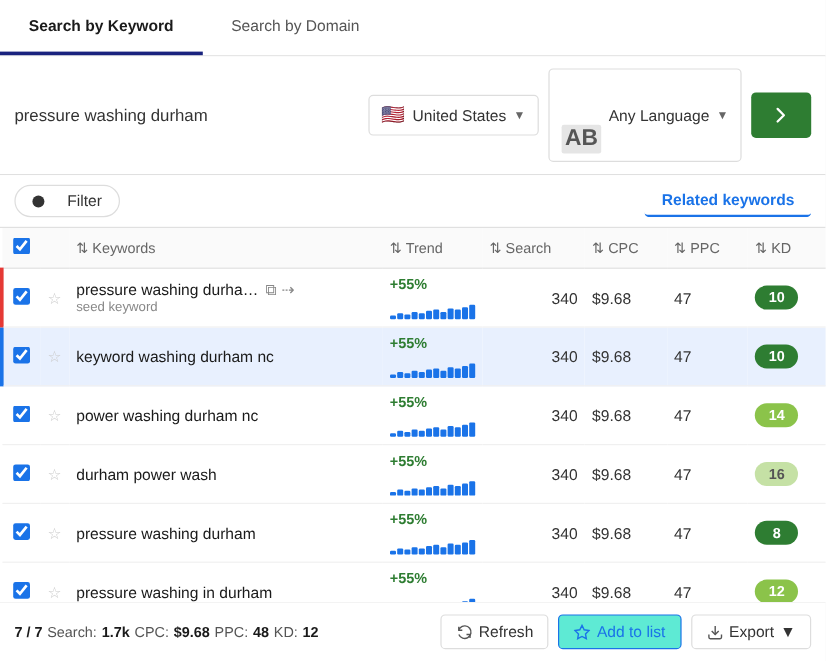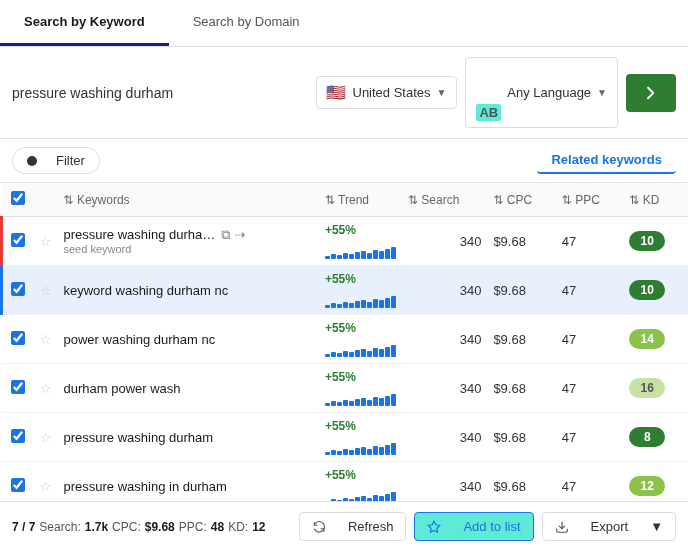--- a/index.html
+++ b/index.html
@@ -12,21 +12,21 @@
     .tab { padding: 14px 24px; cursor: pointer; font-size: 13px; color: #555; border-bottom: 3px solid transparent; }
     .tab.active { color: #1a1a1a; border-bottom: 3px solid #1a237e; font-weight: 600; }
 
     
     .search-bar { display: flex; align-items: center; padding: 10px 12px; gap: 8px; background: #fff; border-bottom: 1px solid #e0e0e0; }
     .search-input { flex: 1; border: none; outline: none; font-size: 14px; color: #333; padding: 4px 0; }
     .country-select { display: flex; align-items: center; gap: 6px; border: 1px solid #ddd; border-radius: 4px; padding: 6px 10px; cursor: pointer; font-size: 13px; color: #333; background: #fff; }
     .flag { font-size: 16px; }
     .dropdown-arrow { color: #666; font-size: 10px; }
     .lang-select { display: flex; align-items: center; gap: 6px; border: 1px solid #ddd; border-radius: 4px; padding: 6px 10px; cursor: pointer; font-size: 13px; color: #333; background: #fff; }
-    .lang-icon { font-size: 13px; font-weight: bold; color: #555; background: #5eead4; padding: 1px 3px; border-radius: 2px; margin-top: 40px; }
+    .lang-icon { font-size: 19px; font-weight: bold; color: #555; background: #e5e5e5; padding: 1px 3px; border-radius: 2px; margin-top: 40px; }
     .search-btn { background: #2e7d32; color: #fff; border: none; border-radius: 4px; padding: 10px 16px; cursor: pointer; display: flex; align-items: center; justify-content: center; }
     .search-btn svg { width: 18px; height: 18px; fill: #fff; }
 
     
     .filter-row { display: flex; align-items: center; justify-content: space-between; padding: 8px 12px; background: #fff; border-bottom: 1px solid #e0e0e0; }
     .filter-btn { display: flex; align-items: center; gap: 19px; border: 1px solid #ddd; border-radius: 20px; padding: 5px 14px; cursor: pointer; font-size: 13px; color: #333; background: #fff; }
     .filter-dot { width: 10px; height: 10px; background: #333; border-radius: 50%; }
     .filter-tabs { display: flex; gap: 0; }
     .filter-tab { padding: 5px 14px; border-radius: 4px; cursor: pointer; font-size: 13px; color: #555; }
     .filter-tab.active { color: #1a73e8; border-bottom: 2px solid #1a73e8; font-weight: 600; }
@@ -57,21 +57,21 @@
     .kd-badge { display: inline-block; padding: 3px 8px; border-radius: 10px; font-size: 12px; font-weight: 700; color: #fff; min-width: 36px; text-align: center; }
     .kd-green { background: #2e7d32; }
     .kd-light-green { background: #8bc34a; }
     .kd-yellow-green { background: #c5e1a5; color: #555; }
 
     
     .footer { display: flex; align-items: center; justify-content: space-between; padding: 10px 12px; background: #fff; border-top: 1px solid #e0e0e0; font-size: 12px; color: #555; }
     .footer-stats { display: flex; gap: 4px; align-items: center; }
     .footer-stats strong { color: #1a1a1a; }
     .footer-actions { display: flex; gap: 8px; }
-    .footer-btn { display: flex; align-items: center; gap: 22px; border: 1px solid #ddd; border-radius: 4px; padding: 6px 12px; cursor: pointer; font-size: 13px; background: #fff; color: #333; }
+    .footer-btn { display: flex; align-items: center; gap: 5px; border: 1px solid #ddd; border-radius: 4px; padding: 6px 12px; cursor: pointer; font-size: 13px; background: #fff; color: #333; }
     .footer-btn.primary { background: #5eead4; color: #1a73e8; border-color: #1a73e8; }
     .footer-btn svg { width: 14px; height: 14px; }
 
     input[type="checkbox"] { width: 14px; height: 14px; cursor: pointer; accent-color: #1a73e8; }
   </style>
 </head>
 <body>
 
 <div class="container">
 

